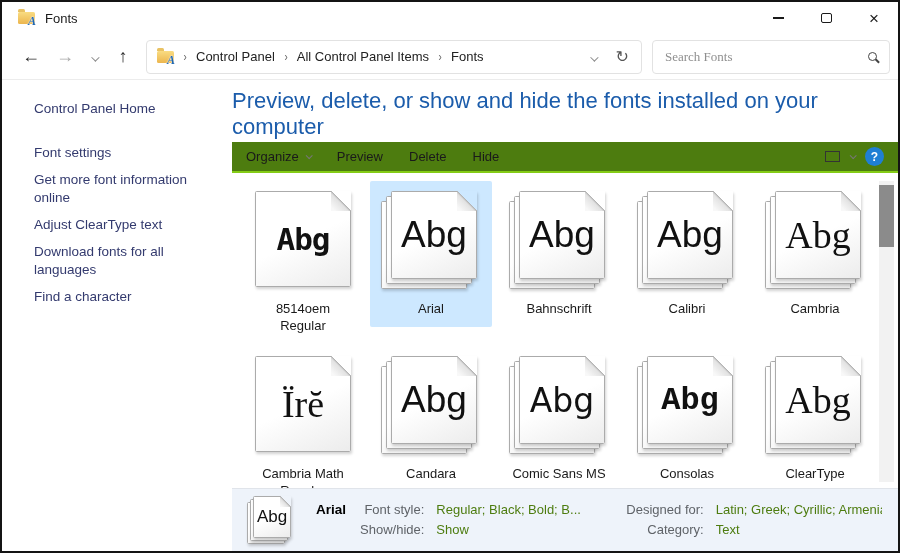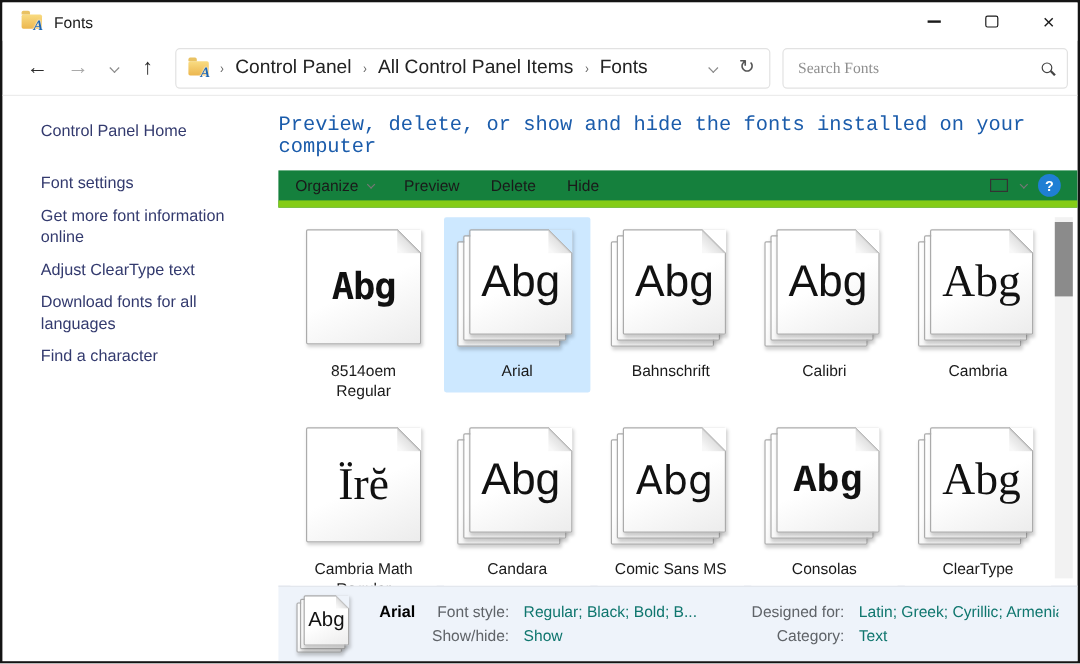--- a/index.html
+++ b/index.html
@@ -21,42 +21,42 @@
   .folder .fa { position:absolute; right:-1px; bottom:-3px; font-family:"Liberation Serif", serif; font-style:italic; font-weight:bold; color:#1e66b0; font-size:12px; line-height:1; text-shadow:0 0 2px #fff, 0 0 1px #fff; }
 
   
   .navbar { height:46px; display:flex; align-items:center; padding:0 8px 0 12px; border-bottom:1px solid #ececec; flex:0 0 auto; }
   .navarw { font-size:18px; color:#2b2b2b; width:34px; text-align:center; cursor:default; }
   .navarw.disabled { color:#aaaaaa; }
   .chev { display:inline-block; width:6px; height:6px; border-right:1.4px solid #8a8a8a; border-bottom:1.4px solid #8a8a8a; transform:rotate(45deg) translateY(-2px); }
   .chev-slot { width:24px; text-align:center; }
   .addressbar { flex:1 1 auto; height:34px; border:1px solid #e2e2e2; border-radius:4px; display:flex; align-items:center; padding:0 10px 0 10px; margin:0 4px 0 6px; background:#fff; min-width:0; }
   .crumbs { display:flex; align-items:center; gap:9px; margin-left:9px; flex:1 1 auto; overflow:hidden; white-space:nowrap; }
-  .crumb { font-size:16px; color:#222; cursor:default; }
+  .crumb { font-size:13px; color:#222; cursor:default; }
   .crumb-sep { font-size:12px; color:#666; transform:scaleX(0.8); }
   .addr-right { margin-left:auto; display:flex; align-items:center; gap:20px; padding-right:2px; }
   .refresh { font-size:16px; color:#555; line-height:1; }
   .searchbox { width:238px; height:34px; border:1px solid #e2e2e2; border-radius:4px; display:flex; align-items:center; padding:0 12px; margin-left:6px; flex:0 0 auto; }
   .searchbox input { border:none; outline:none; flex:1; font-size:13px; font-family:Liberation Serif, serif; color:#333; background:transparent; }
   .searchbox input::placeholder { color:#8f8f8f; }
   .mag { position:relative; width:9px; height:9px; border:1.6px solid #444; border-radius:50%; flex:0 0 auto; margin-left:6px; }
   .mag::after { content:''; position:absolute; width:5px; height:1.6px; background:#444; transform:rotate(45deg); right:-4px; bottom:-2px; }
 
   
   .bodyrow { flex:1 1 auto; display:flex; min-height:0; }
   .sidebar { width:230px; flex:0 0 auto; padding:20px 18px 20px 32px; display:flex; flex-direction:column; font-size:13.5px; }
   .sidebar a { color:var(--c-navlink,#333a6e); text-decoration:none; cursor:pointer; display:block; line-height:18px; }
   .side-home { margin-bottom:26px; }
   .side-link { margin-bottom:9px; }
   .seealso { margin-top:auto; }
   .seealso-h { color:#7f7f7f; margin-bottom:9px; }
 
   .main { flex:1 1 auto; display:flex; flex-direction:column; min-width:0; }
-  .pagehead { height:66px; display:flex; align-items:center; justify-content:center; font-size:17px; color:var(--c-header,#1b5cab); padding-top:6px;font-family:Liberation Mono, monospace; }
-  .toolbar { height:31px; background:#15803d; border-bottom:6px solid #84cc16; display:flex; align-items:center; padding:0 14px; flex:0 0 auto; font-size:13px; color:#1a1a1a;justify-content:center; }
+  .pagehead { height:66px; display:flex; align-items:center; justify-content:center; font-size:22px; color:var(--c-header,#1b5cab); padding-top:6px; }
+  .toolbar { height:31px; background:#4d7c0f; border-bottom:2px solid #84cc16; display:flex; align-items:center; padding:0 14px; flex:0 0 auto; font-size:13px; color:#1a1a1a;justify-content:center; }
   .tbtn { margin-right:26px; display:flex; align-items:center; gap:7px; cursor:default; }
   .tchev { display:inline-block; width:5px; height:5px; border-right:1.3px solid #777; border-bottom:1.3px solid #777; transform:rotate(45deg) translateY(-1px); }
   .tb-right { margin-left:auto; display:flex; align-items:center; gap:10px; }
   .viewbox { width:15px; height:11px; border:1.5px solid #333; display:block; }
   .viewbar { width:15px; height:2px; background:#333; margin-top:2px; }
   .help { width:19px; height:19px; border-radius:50%; background:var(--c-help,#1f7fd4); color:#fff; font-size:12px; font-weight:bold; display:flex; align-items:center; justify-content:center; }
 
   
   .gridarea { flex:1 1 auto; position:relative; overflow:hidden; padding:8px 24px 0 10px; }
   .tiles { display:grid; grid-template-columns:repeat(5,122px); column-gap:6px; row-gap:2px; align-items:start; }
@@ -87,21 +87,21 @@
   .ministack { position:relative; width:48px; height:52px; flex:0 0 auto; }
   .ministack .sheet { width:38px; height:42px; }
   .ministack .m1 { left:1px; top:8px; }
   .ministack .m2 { left:4px; top:5px; }
   .ministack .mf { left:7px; top:2px; }
   .ministack .fold { width:11px; height:11px; background:linear-gradient(to bottom left, #eef3fa 0 49%, #b5b5b5 50%, #e2e2e2 60%, #f8f8f8 90%); }
   .ministack .glyph { font-family:"Liberation Sans",sans-serif; font-size:17px; }
   .dname { font-size:13.5px; font-weight:bold; color:#000; margin:0 14px 0 22px; align-self:flex-start; padding-top:13px; }
   .dgrid { display:grid; grid-template-columns:max-content 178px max-content 1fr; column-gap:12px; row-gap:5px; font-size:13px; align-self:flex-start; padding-top:13px; flex:1 1 auto; min-width:0; }
   .dlabel { color:#5f6368; text-align:right; white-space:nowrap; }
-  .dval { color:#0f766e; white-space:nowrap; overflow:hidden; }
+  .dval { color:#4d7c0f; white-space:nowrap; overflow:hidden; }
 </style>
 </head>
 <body>
 
 <div class="win">
 
   <div class="titlebar">
     <span class="folder">
         <span class="fa">A</span>
       </span>

